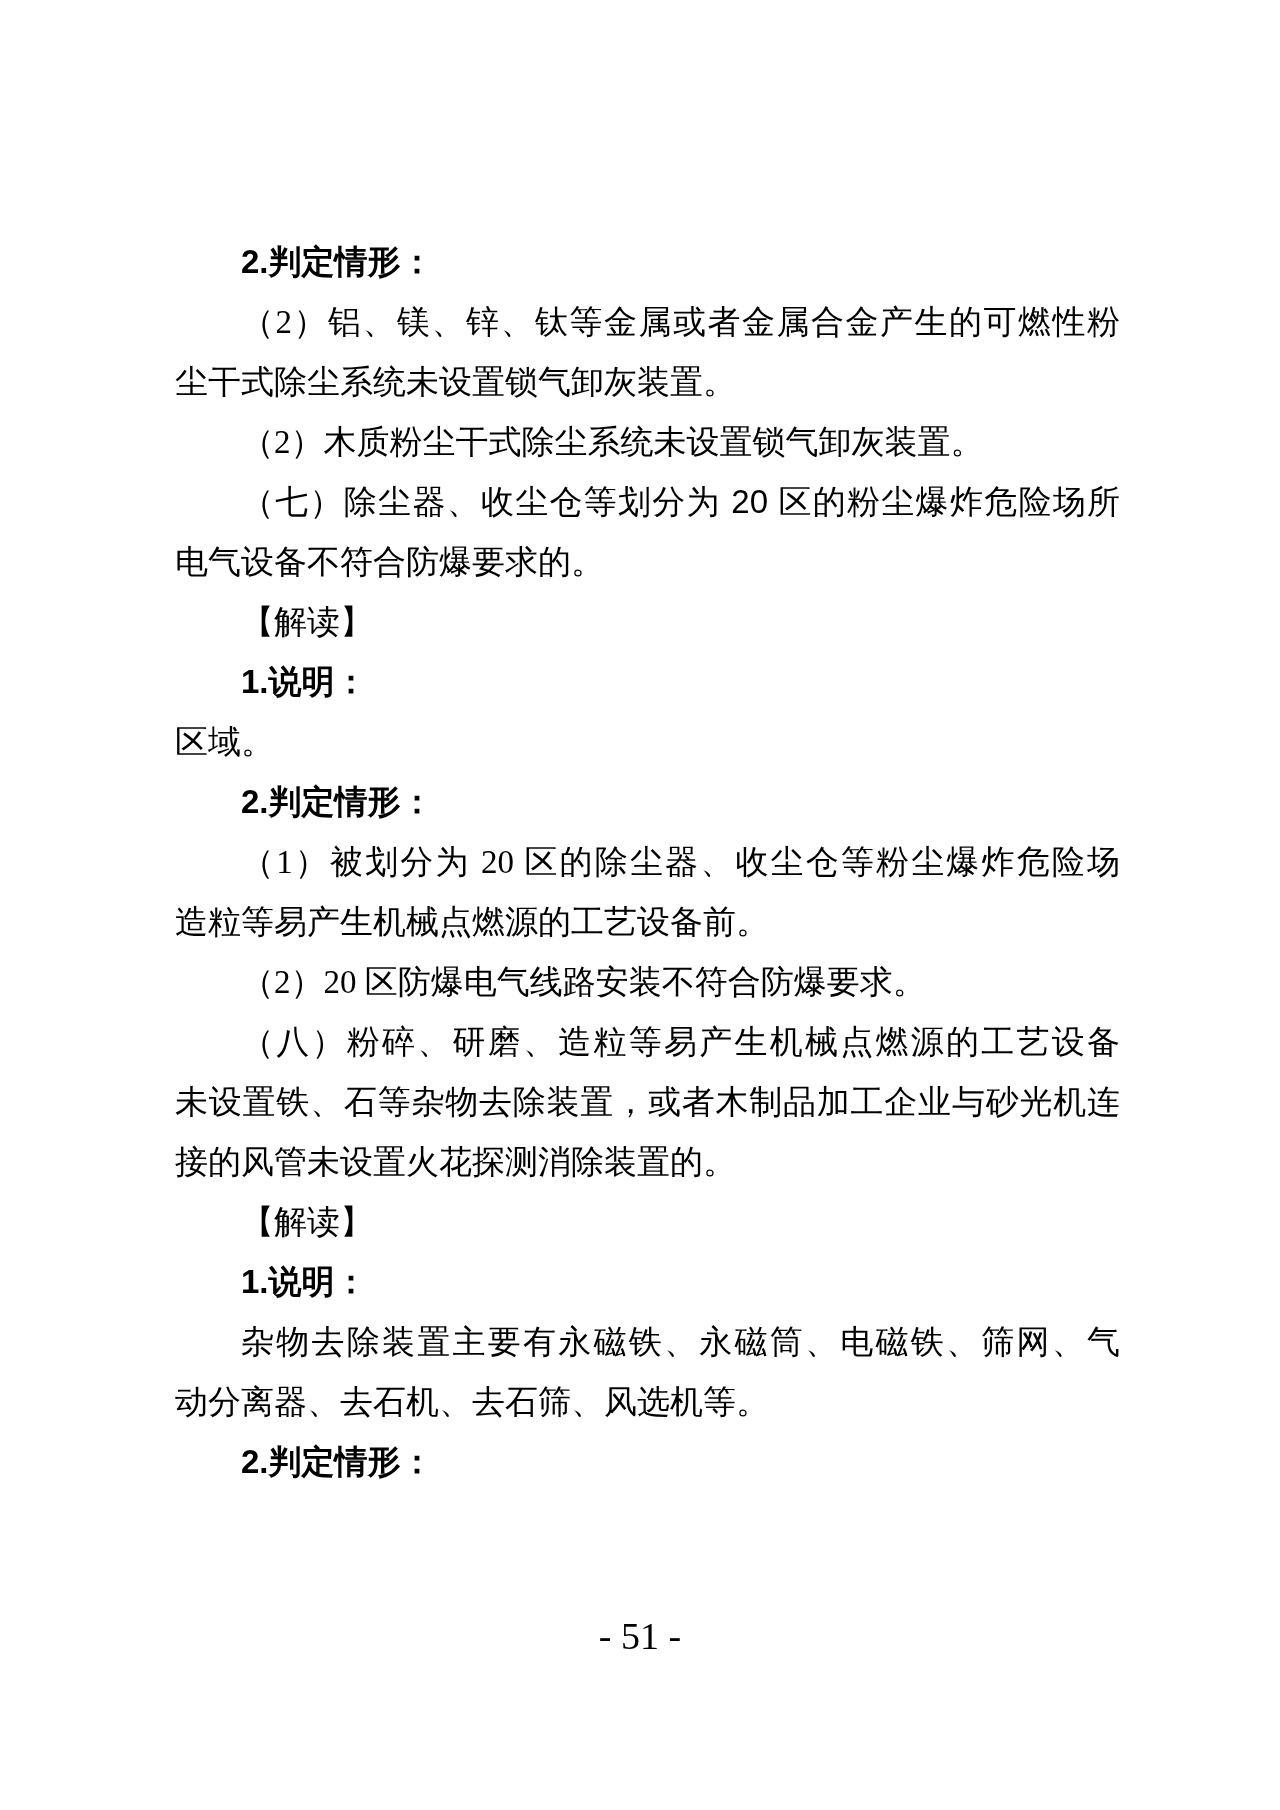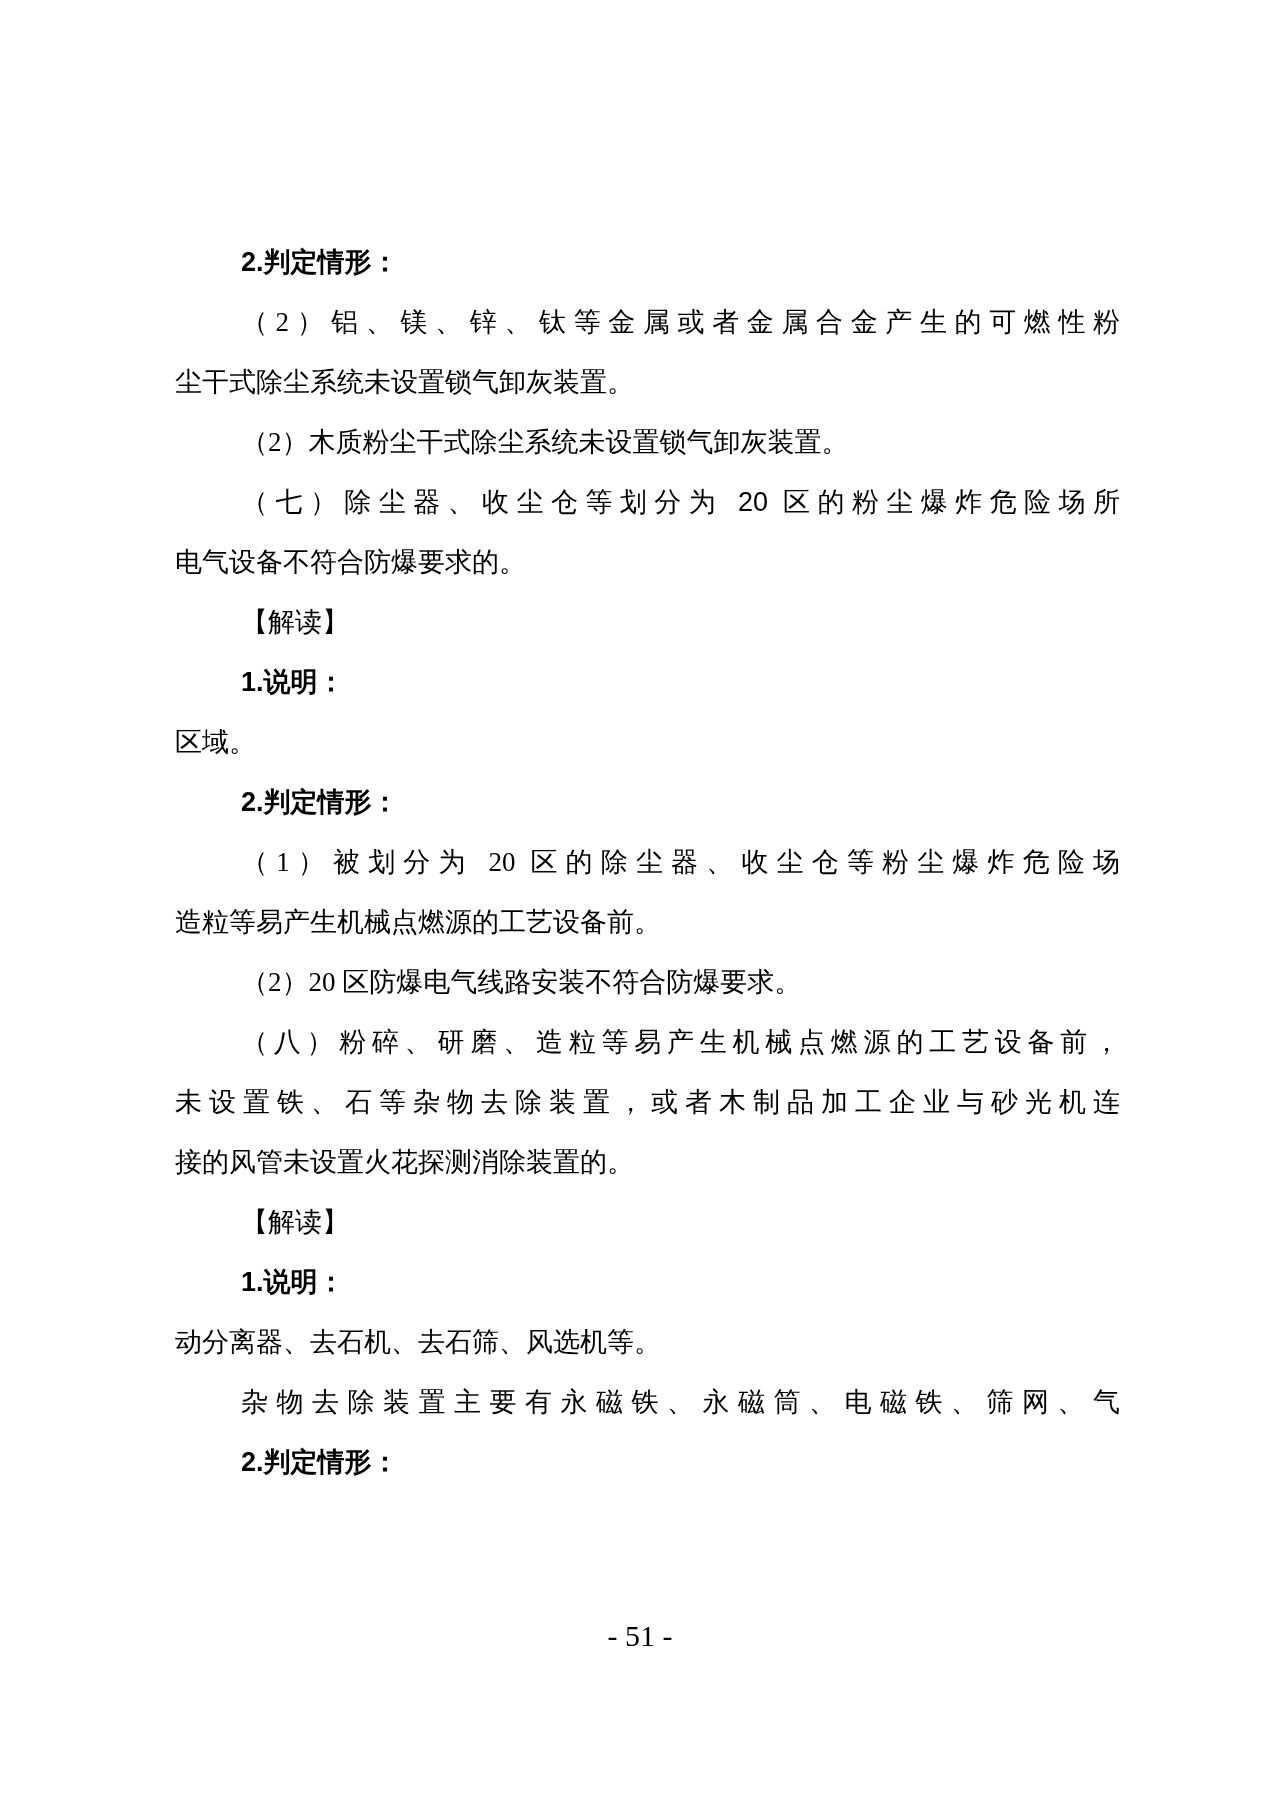--- a/index.html
+++ b/index.html
@@ -21,21 +21,21 @@
       overflow: hidden;
     }
     .content {
       position: absolute;
       left: 175px;
       top: 232px;
       width: 945px;
     }
     .line {
       font-family: "Liberation Serif", "DejaVu Serif", serif;
-      font-size: 27px;
+      font-size: 33px;
       line-height: 60px;
       height: 60px;
       color: #000000;
       white-space: nowrap;
       text-align: left;
     }
     .indent { text-indent: 66px; }
     .full {
       white-space: normal;
       text-align: justify;
@@ -51,21 +51,21 @@
       font-family: "Liberation Sans", "DejaVu Sans", sans-serif;
       font-weight: 400;
     }
     .footer {
       position: absolute;
       left: 0;
       top: 1612px;
       width: 1280px;
       text-align: center;
       font-family: "Liberation Serif", "DejaVu Serif", serif;
-      font-size: 30px;
+      font-size: 38px;
       line-height: 48px;
       color: #000000;
     }
   </style>
 </head>
 <body>
 
 <div class="page">
   <div class="content">
     <div class="line heading indent">2.判定情形：</div>
@@ -79,20 +79,20 @@
     <div class="line">区域。</div>
     <div class="line heading indent">2.判定情形：</div>
     <div class="line indent full">（1）被划分为 20 区的除尘器、收尘仓等粉尘爆炸危险场</div>
     <div class="line">造粒等易产生机械点燃源的工艺设备前。</div>
     <div class="line indent">（2）20 区防爆电气线路安装不符合防爆要求。</div>
     <div class="line bold indent full">（八）粉碎、研磨、造粒等易产生机械点燃源的工艺设备前，</div>
     <div class="line bold full">未设置铁、石等杂物去除装置，或者木制品加工企业与砂光机连</div>
     <div class="line bold">接的风管未设置火花探测消除装置的。</div>
     <div class="line indent">【解读】</div>
     <div class="line heading indent">1.说明：</div>
+    <div class="line indent full">杂物去除装置主要有永磁铁、永磁筒、电磁铁、筛网、气</div>
     <div class="line">动分离器、去石机、去石筛、风选机等。</div>
-    <div class="line indent full">杂物去除装置主要有永磁铁、永磁筒、电磁铁、筛网、气</div>
     <div class="line heading indent">2.判定情形：</div>
   </div>
   <div class="footer">
     <span>- 51 -</span>
   </div>
 </div>
 
 </body></html>

